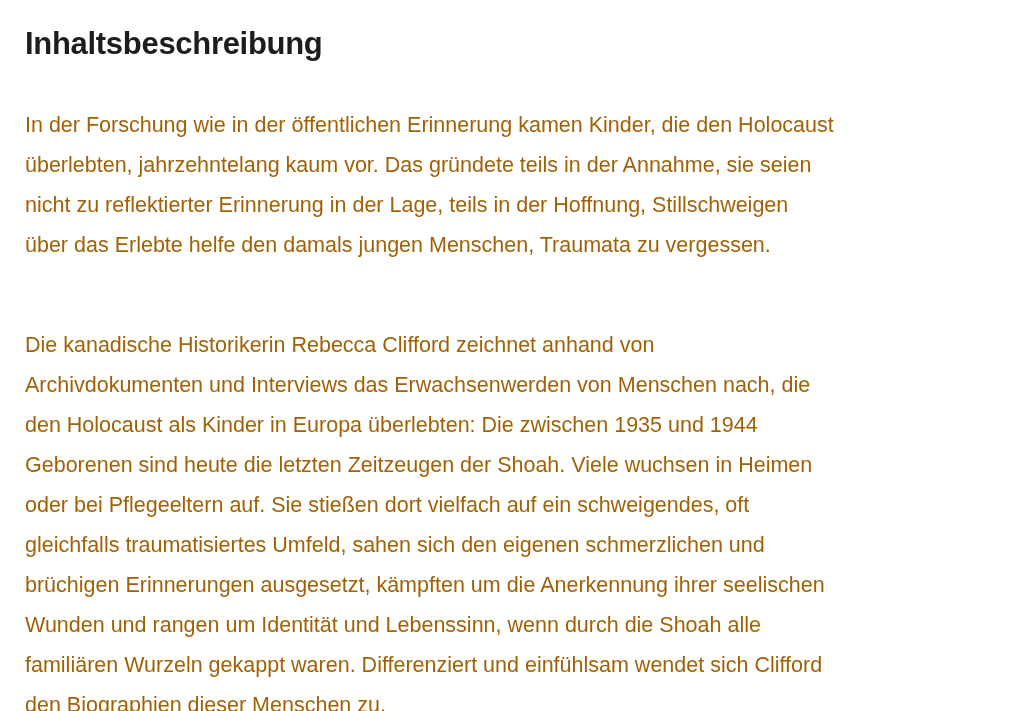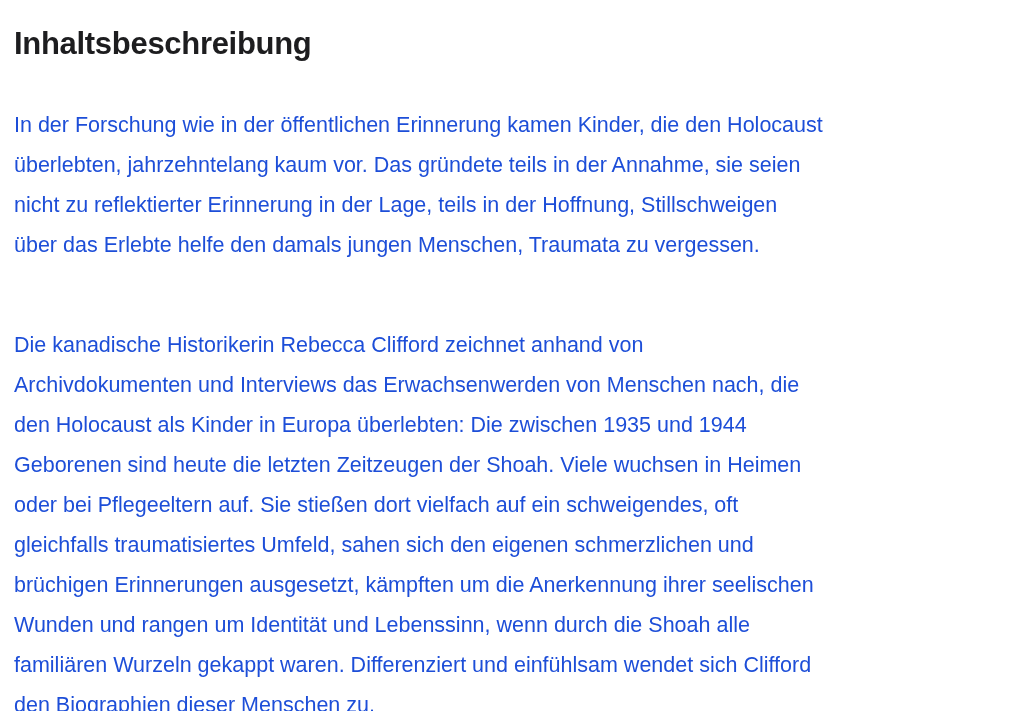--- a/index.html
+++ b/index.html
@@ -11,38 +11,38 @@
   body {
     width: 1024px;
     height: 711px;
     overflow: hidden;
     font-family: "Liberation Sans", "DejaVu Sans", sans-serif;
   }
   .page {
     box-sizing: border-box;
     width: 1024px;
     height: 691px;
-    padding: 26px 20px 0 14px;
+    padding: 26px 20px 0 25px;
     background: #ffffff;
   }
   h1.page-title {
     margin: 0;
     font-size: 31px;
     line-height: 36px;
     font-weight: 700;
     letter-spacing: -0.3px;
     color: #1d1d1f;
   }
   p.body-paragraph {
     margin: 0;
     max-width: 1000px;
     font-size: 21.5px;
     line-height: 40px;
     font-weight: 400;
-    color: #1d4ed8;
+    color: #a16207;
     white-space: pre-line;   
   }
   p.body-paragraph.first {
     margin-top: 43px;
   }
   p.body-paragraph.second {
     margin-top: 60px;
   }
 </style>
 </head>

